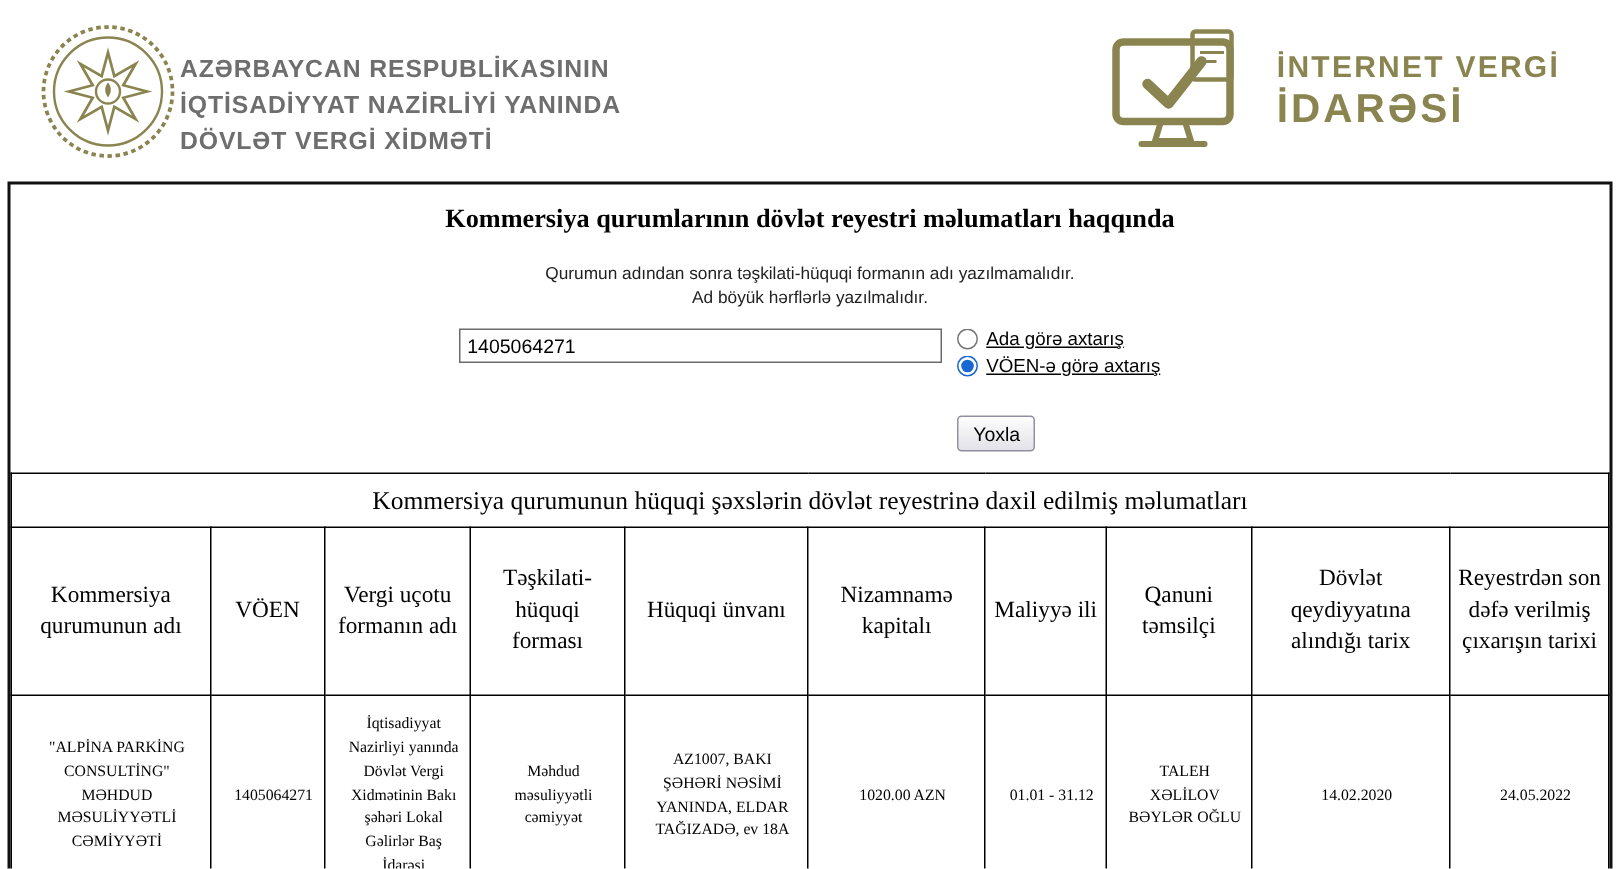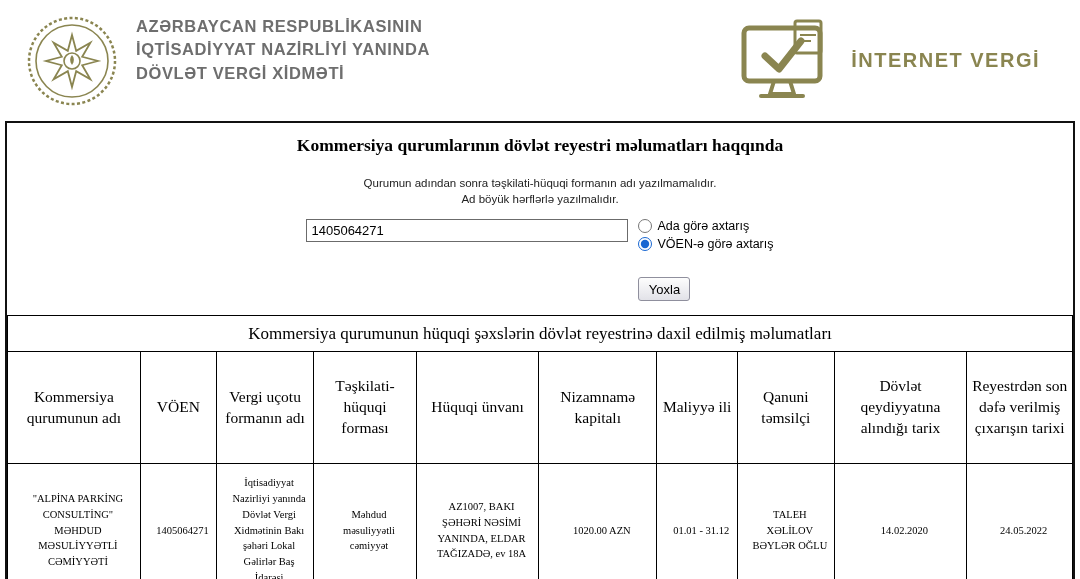--- a/index.html
+++ b/index.html
@@ -5,21 +5,21 @@
   * { margin:0; padding:0; box-sizing:border-box; }
   html,body { background:#ffffff; }
   body { width:1080px; height:579px; font-family:"Liberation Sans","DejaVu Sans",sans-serif; overflow:hidden; }
   .page { width:1080px; height:579px; background:#fff; }
 
   
   .top {
     height:121px; display:flex; align-items:center; justify-content:space-between;
     padding:0 40px 0 26px; background:#fff;
   }
-  .brand-left { display:flex; align-items:flex-start; gap:18px; }
+  .brand-left { display:flex; align-items:flex-end; gap:2px; }
   .emblem svg { display:block; }
   .ministry-text {
     font-size:16.5px; font-weight:700; color:#6e6e6e; letter-spacing:.6px; line-height:1.45;
   }
   .brand-right { display:flex; align-items:center; gap:16px; }
   .monitor svg { display:block; }
   .portal-text { color:#8a8550; font-weight:700; letter-spacing:1.5px; }
   .pt1 { font-size:20px; }
   .pt2 { font-size:27px; letter-spacing:2px; }
 
@@ -32,21 +32,21 @@
     text-align:center; font-family:"Liberation Serif","DejaVu Serif",serif;
     font-size:17.5px; font-weight:700; color:#000; margin-bottom:20px;
   }
   .note { text-align:center; font-size:11.5px; color:#222; line-height:1.35; }
   .controls { display:flex; justify-content:center; align-items:flex-start; gap:10px; margin-top:12px; }
   .search-input {
     width:322px; height:23px; border:1px solid #6b6b6b; font-size:13px; padding:2px 4px;
     font-family:"Liberation Sans","DejaVu Sans",sans-serif; color:#000; background:#fff;
   }
   .radio-col { display:flex; flex-direction:column; gap:4px; }
-  .radio-line { display:flex; align-items:flex-start; gap:5px; font-size:12.5px; color:#000; cursor:pointer; }
+  .radio-line { display:flex; align-items:flex-start; gap:5px; font-size:12.5px; color:#000; cursor:pointer;text-decoration:underline; }
   .radio-line input { width:14px; height:14px; accent-color:#1967d2; }
   .check-btn {
     margin-top:22px; width:52px; height:24px; font-size:13px; color:#000;
     font-family:"Liberation Sans","DejaVu Sans",sans-serif;
     background:linear-gradient(#fdfdfd,#e2e2e8); border:1px solid #8f8f9d; border-radius:3px; cursor:pointer;
   }
 
   
   .reg-table {
     width:100%; border-collapse:collapse; table-layout:fixed;
@@ -91,20 +91,21 @@
           <line x1="61" y1="17" x2="77" y2="17" stroke="#8a8550" stroke-width="2"></line>
           <line x1="61" y1="23" x2="72" y2="23" stroke="#8a8550" stroke-width="2"></line>
           <rect x="5" y="10" width="76" height="53" rx="5" stroke="#8a8550" stroke-width="5"></rect>
           <path d="M26 38 L40 51 L62 23" stroke="#8a8550" stroke-width="7" stroke-linecap="round" stroke-linejoin="round" fill="none"></path>
           <path d="M35 63 L31 76 L55 76 L51 63" stroke="#8a8550" stroke-width="4" fill="none"></path>
           <line x1="22" y1="78" x2="64" y2="78" stroke="#8a8550" stroke-width="4" stroke-linecap="round"></line>
         </svg>
       </span>
       <div class="portal-text">
         <div class="pt1">İNTERNET VERGİ</div>
+        <div class="pt2">İDARƏSİ</div>
       </div>
     </div>
   </header>
 
   <div class="main-box">
 
     <section class="search-section">
       <h1 class="search-title">Kommersiya qurumlarının dövlət reyestri məlumatları haqqında</h1>
       <div class="note">Qurumun adından sonra təşkilati-hüquqi formanın adı yazılmamalıdır.</div>
       <div class="note">Ad böyük hərflərlə yazılmalıdır.</div>

